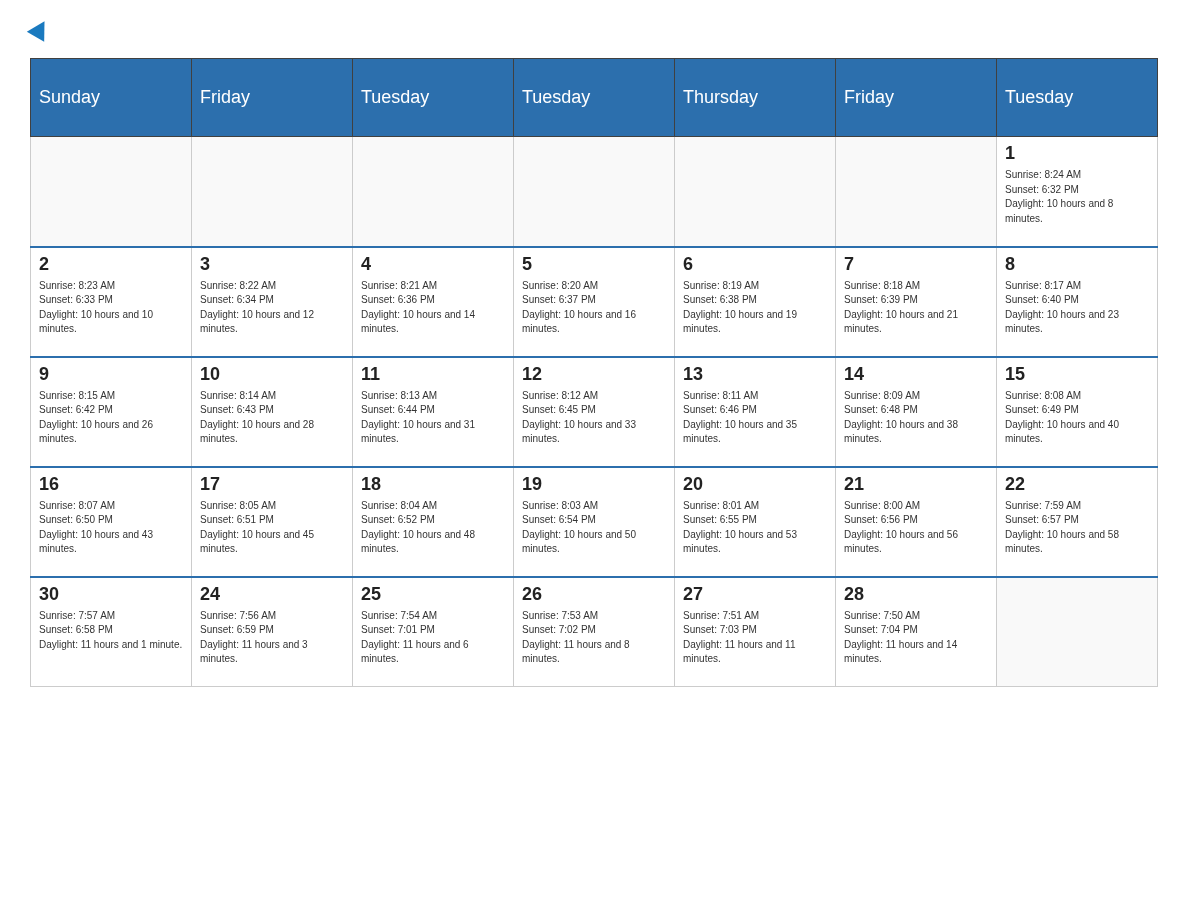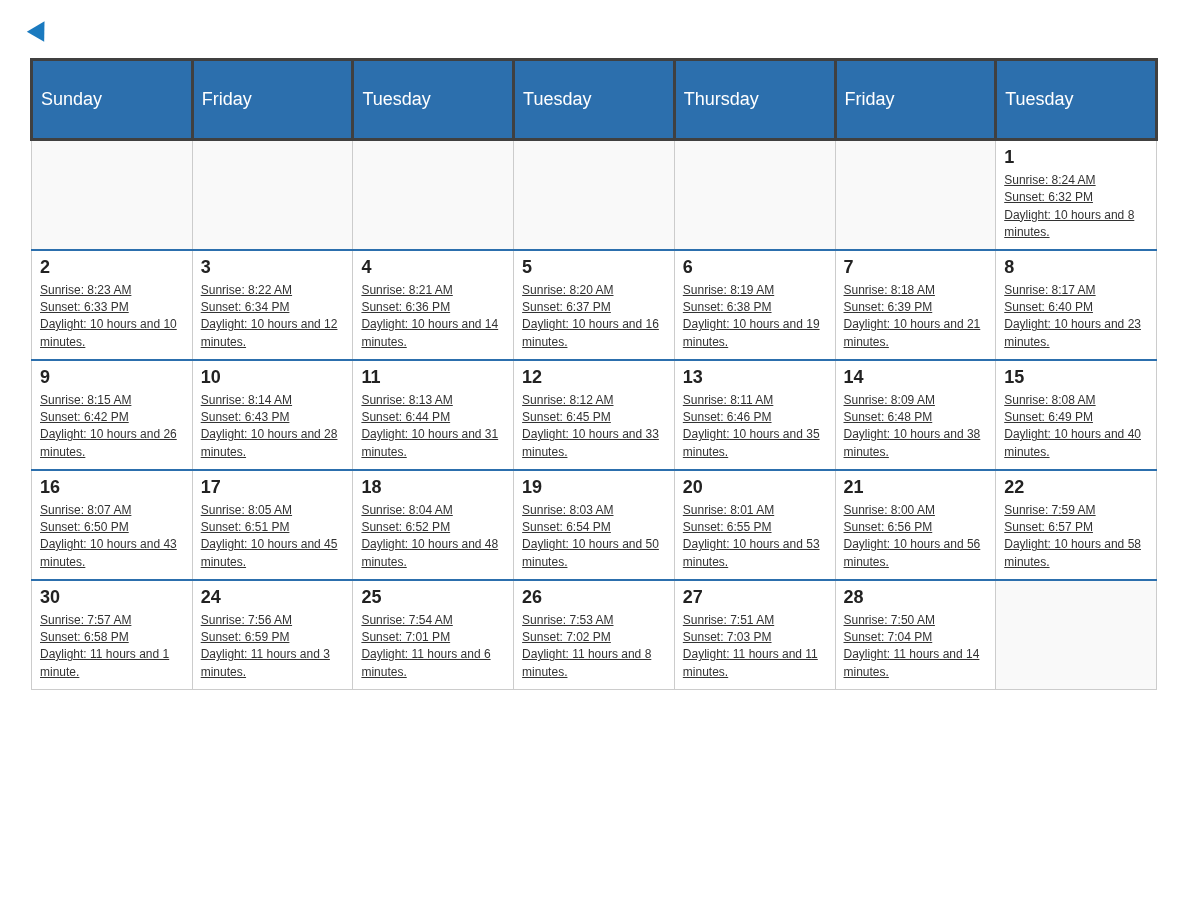--- a/index.html
+++ b/index.html
@@ -64,41 +64,40 @@
       border-collapse: collapse;
       border: 1px solid #aaa;
     }
     .calendar th {
       background-color: #2c6fad;
       color: #fff;
       font-size: 18px;
       font-weight: normal;
       padding: 28px 8px;
       text-align: left;
-      border: 3px solid #404040;
+      border: 1px solid #404040;
     }
     .calendar td {
       vertical-align: top;
       width: 14.28%;
       border: 1px solid #ccc;
       padding: 6px 8px;
       min-height: 110px;
       height: 110px;
     }
     .day-number {
       font-size: 18px;
       font-weight: bold;
       color: #222;
       margin-bottom: 4px;
     }
     .day-info {
-      font-size: 12px;
+      font-size: 10px;
       color: #333;
       line-height: 1.45;
-      text-decoration: underline;
     }
     .empty-cell {
       background: #f9f9f9;
     }
     .row-divider td {
       border-top: 2px solid #2c6fad;
     }
   </style>
 </head>
 <body>

